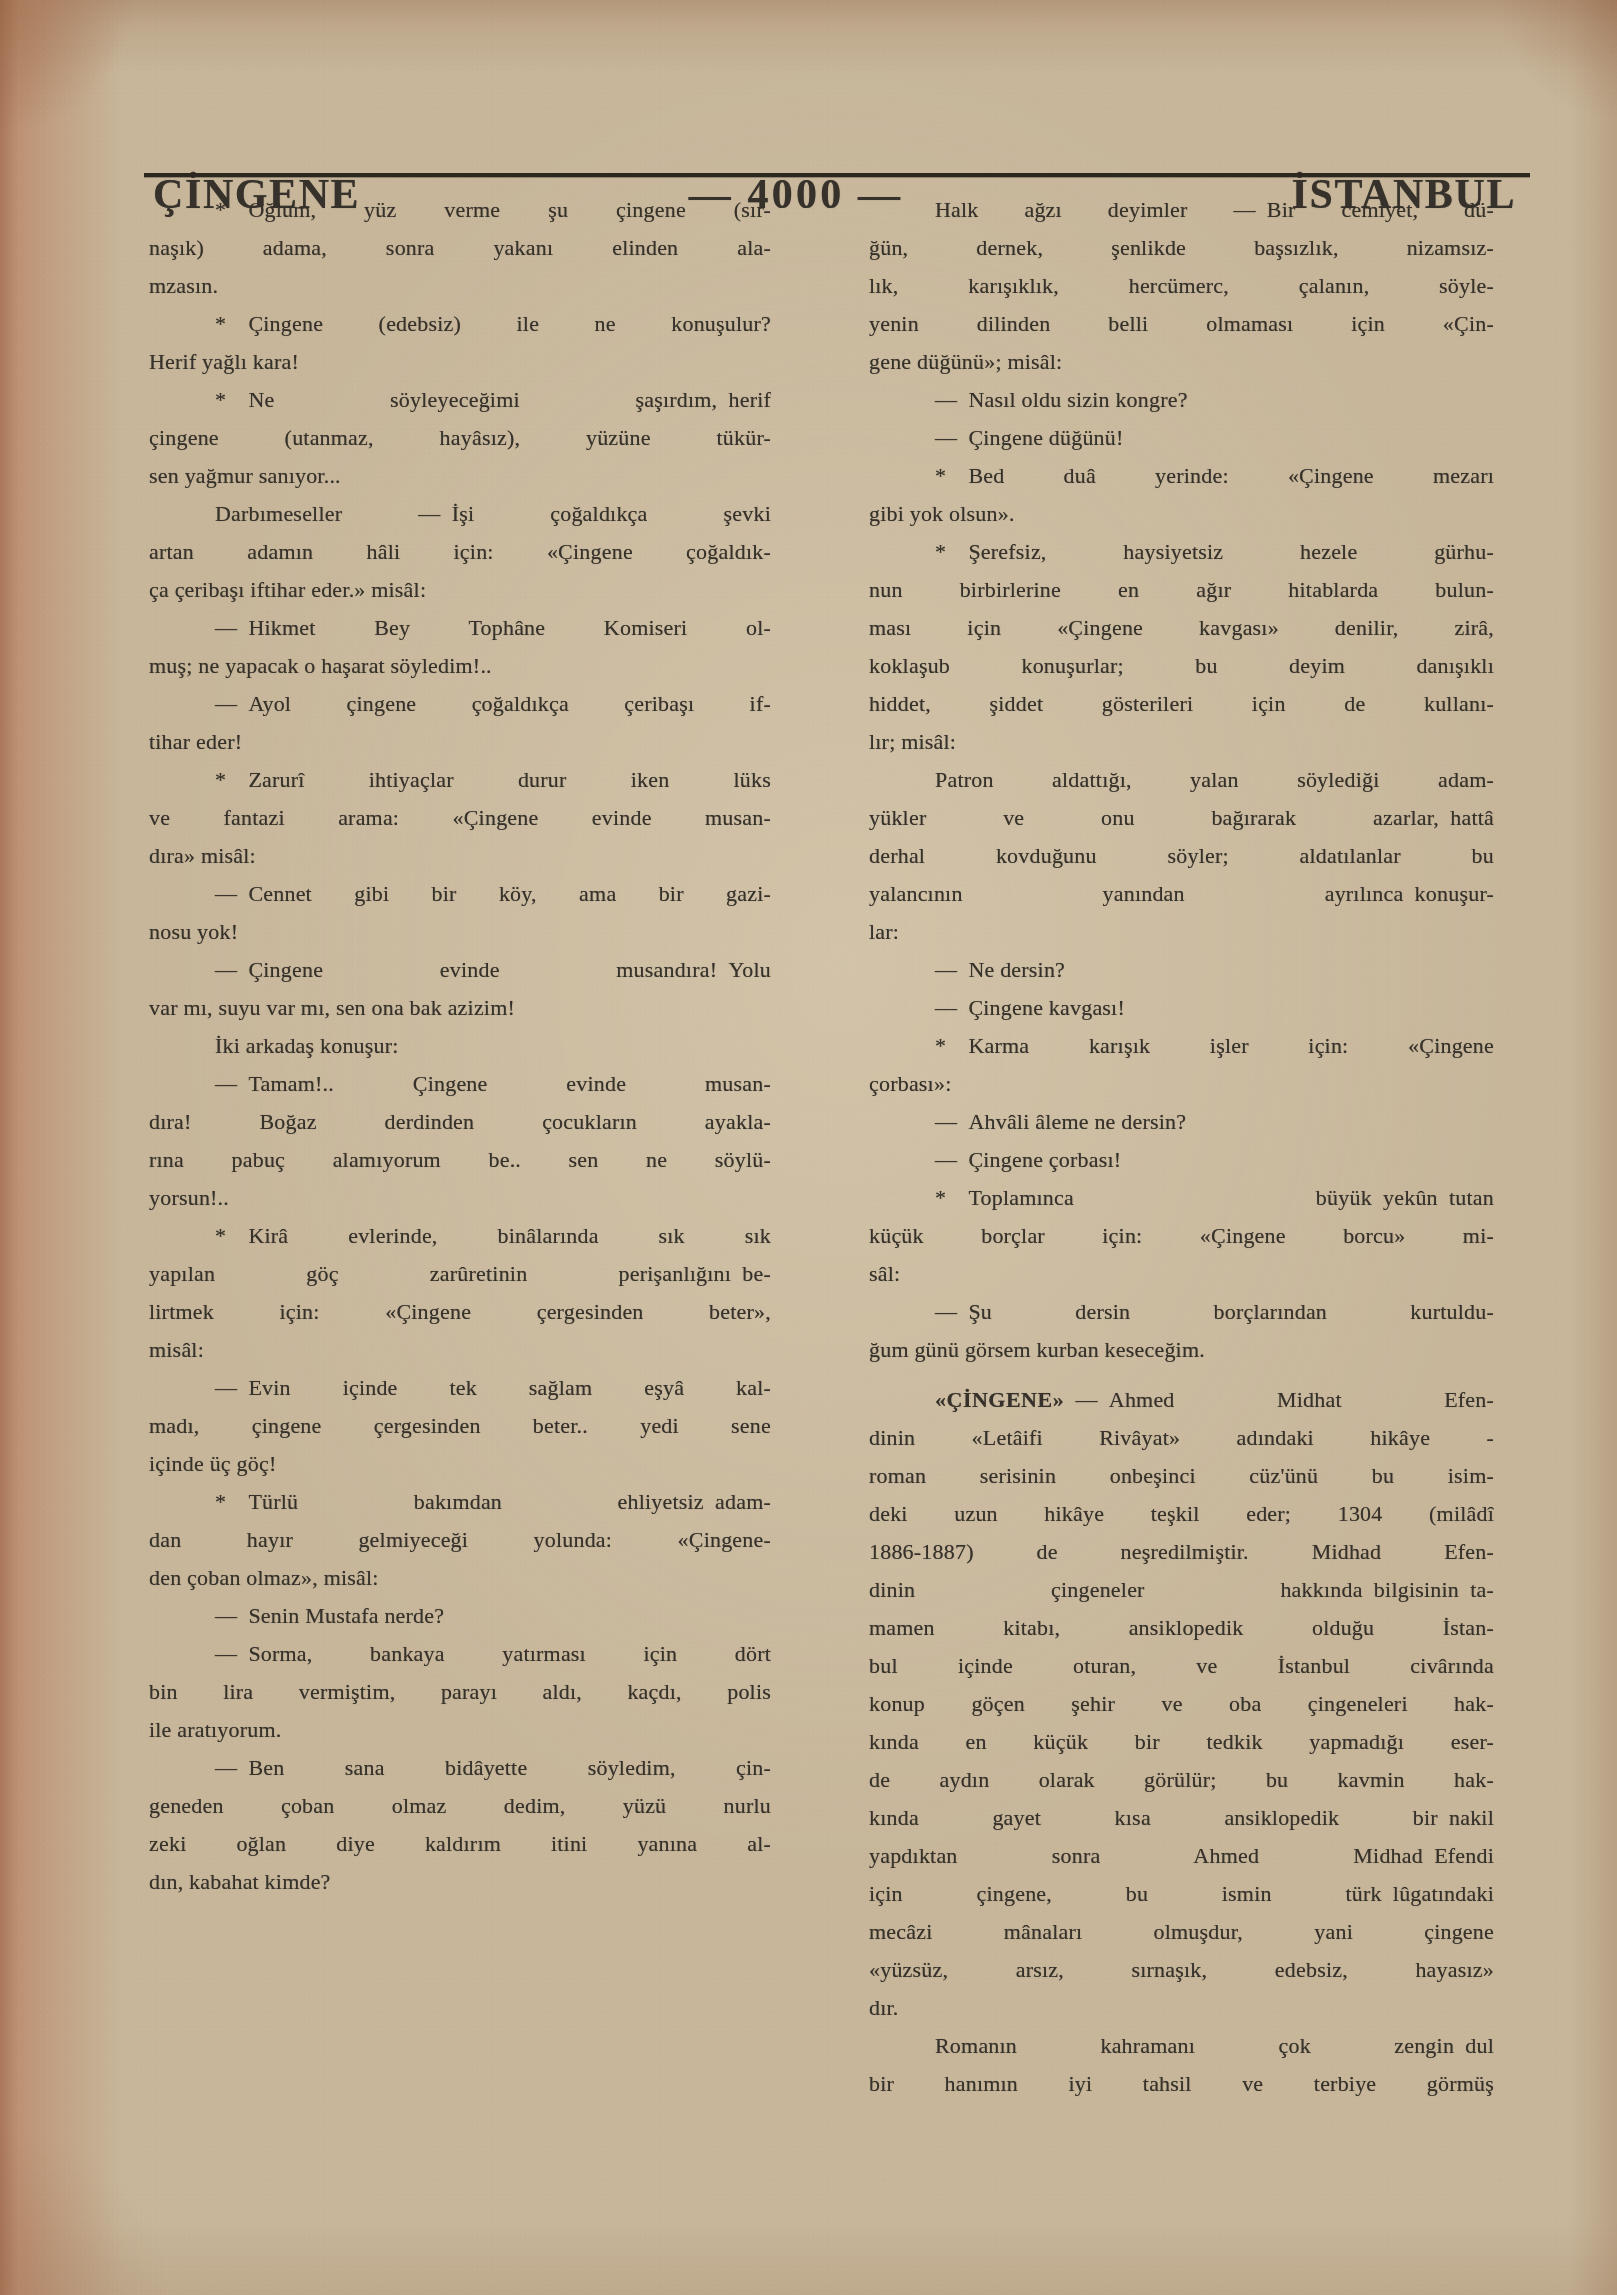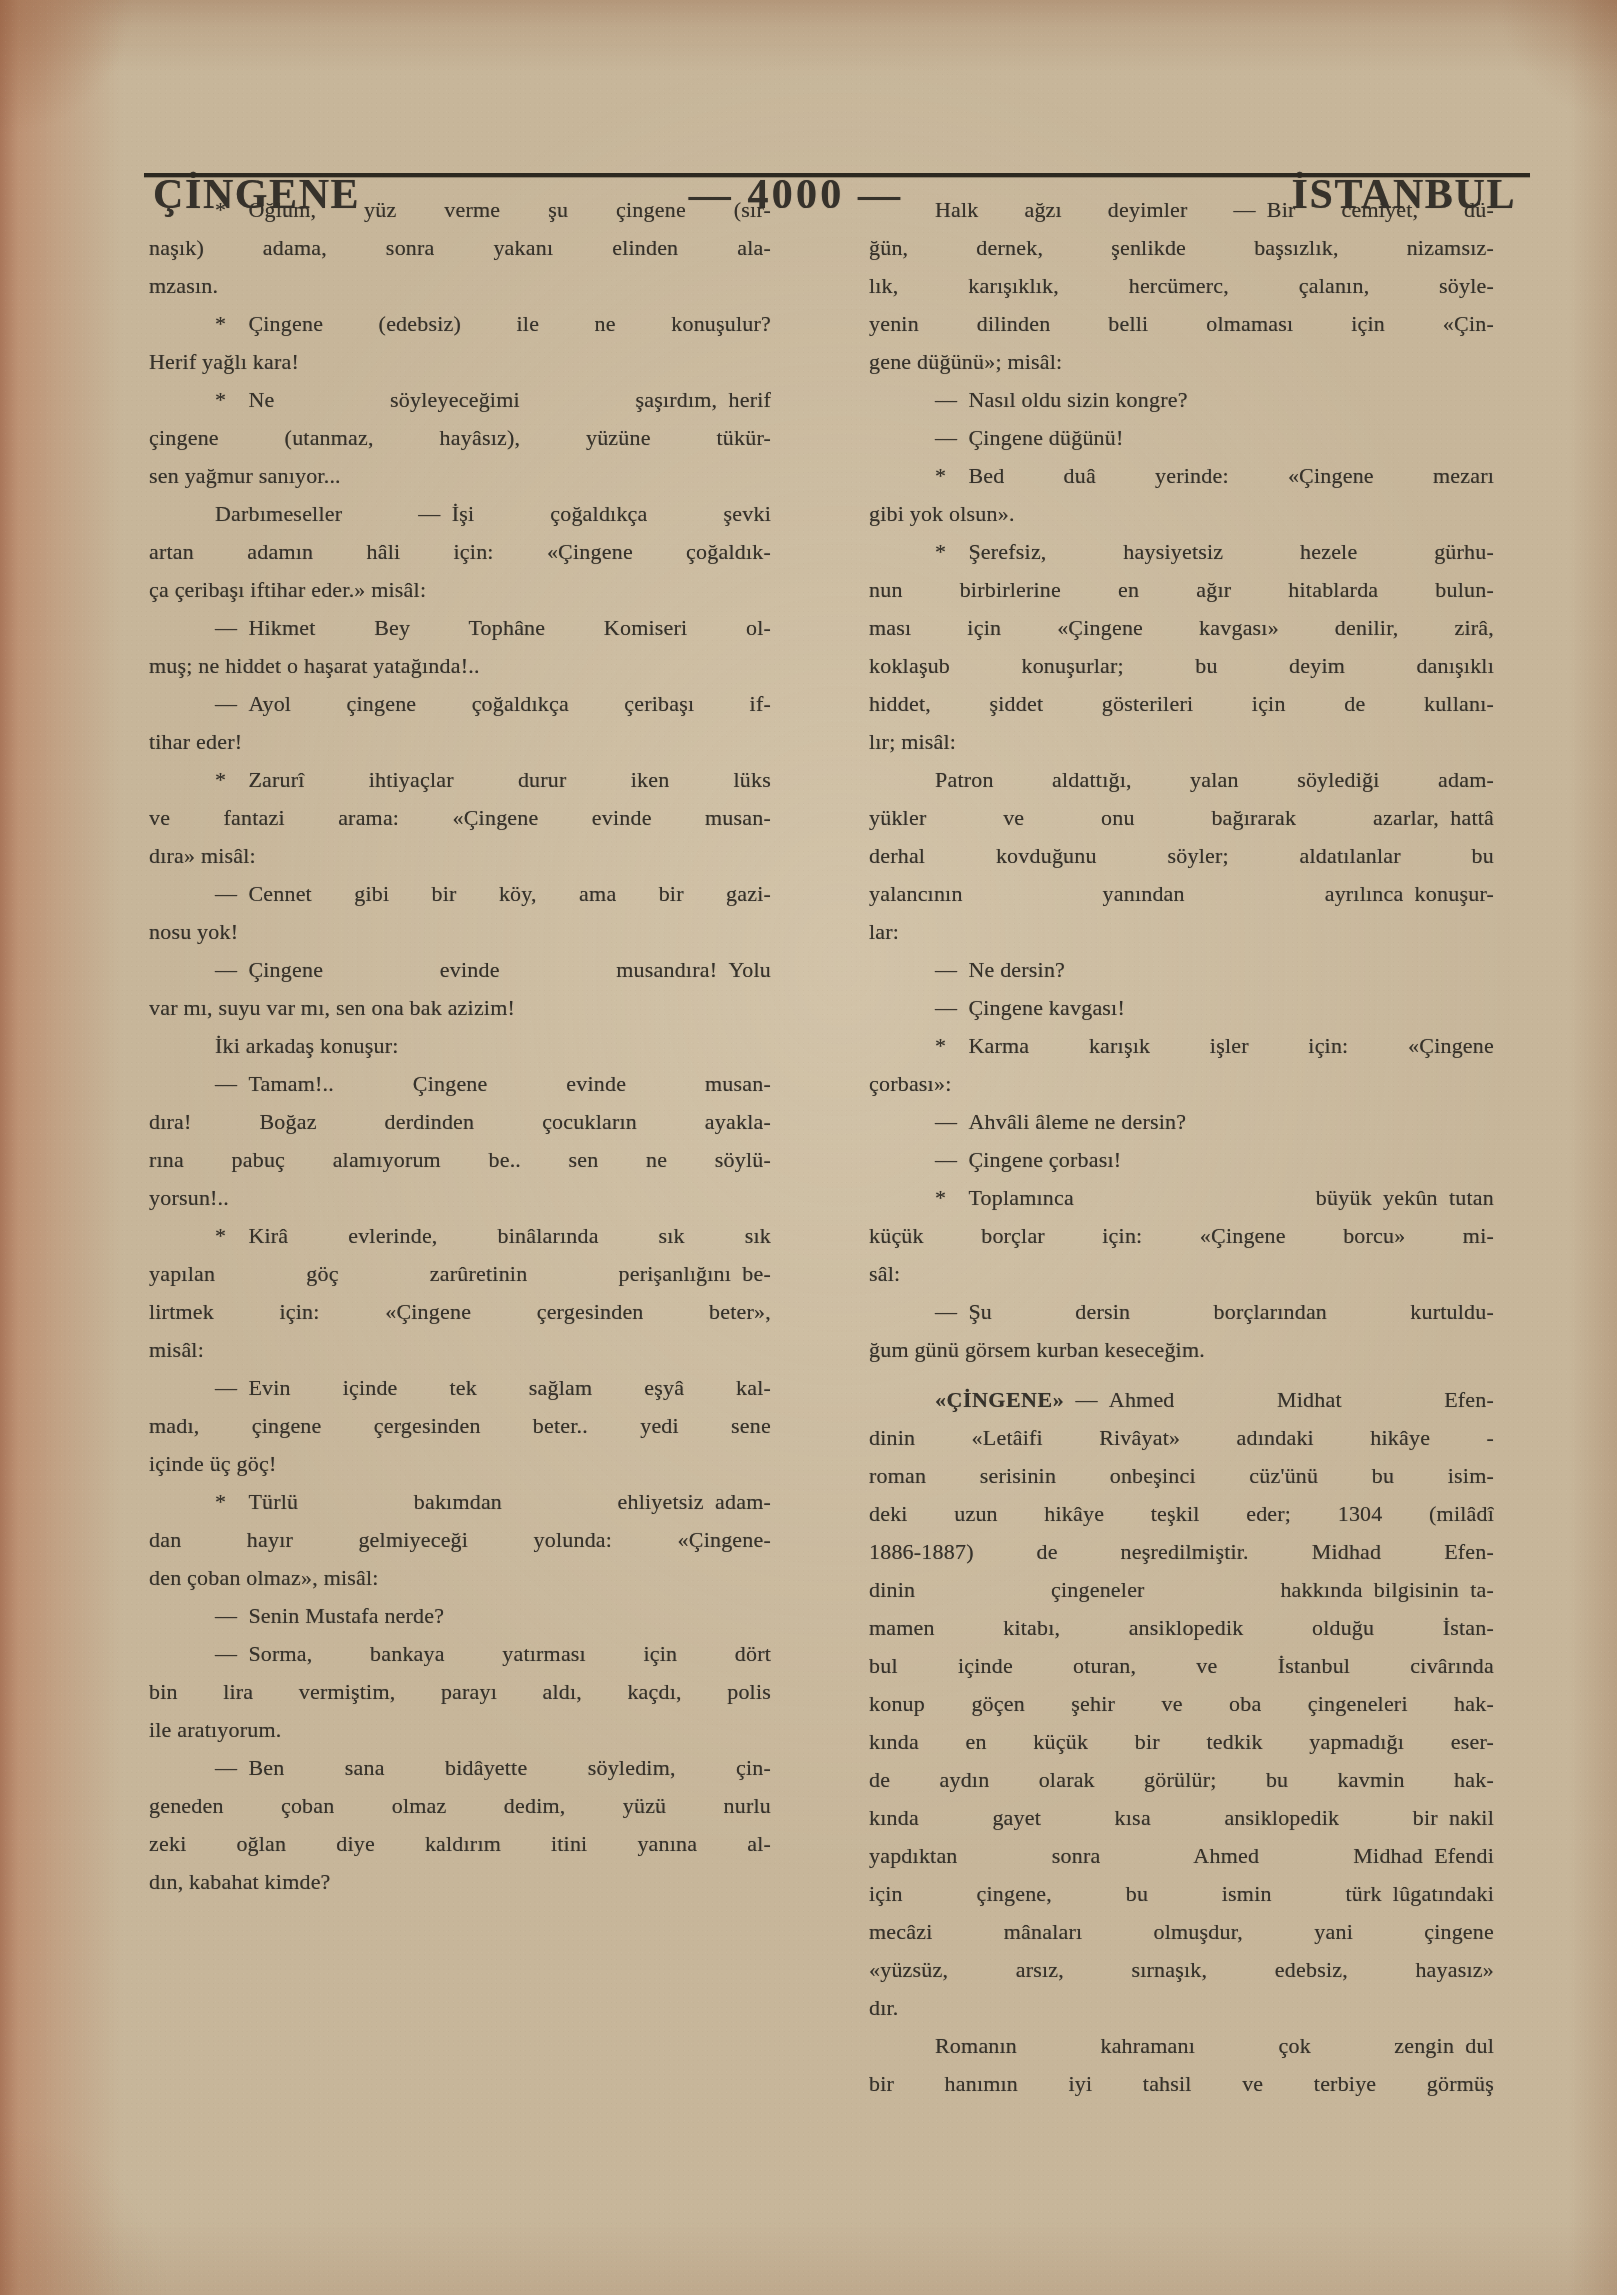--- a/index.html
+++ b/index.html
@@ -66,21 +66,21 @@
       <div class="ln j">çingene (utanmaz, hayâsız), yüzüne tükür-</div>
       <div class="ln">sen yağmur sanıyor...</div>
     </div>
     <div class="para">
       <div class="ln ind j">Darbımeseller — İşi çoğaldıkça şevki</div>
       <div class="ln j">artan adamın hâli için: «Çingene çoğaldık-</div>
       <div class="ln">ça çeribaşı iftihar eder.» misâl:</div>
     </div>
     <div class="para">
       <div class="ln ind j">— Hikmet Bey Tophâne Komiseri ol-</div>
-      <div class="ln">muş; ne hiddet o haşarat yatağında!..</div>
+      <div class="ln">muş; ne yapacak o haşarat söyledim!..</div>
     </div>
     <div class="para">
       <div class="ln ind j">— Ayol çingene çoğaldıkça çeribaşı if-</div>
       <div class="ln">tihar eder!</div>
     </div>
     <div class="para">
       <div class="ln ind j">* Zarurî ihtiyaçlar durur iken lüks</div>
       <div class="ln j">ve fantazi arama: «Çingene evinde musan-</div>
       <div class="ln">dıra» misâl:</div>
     </div>

